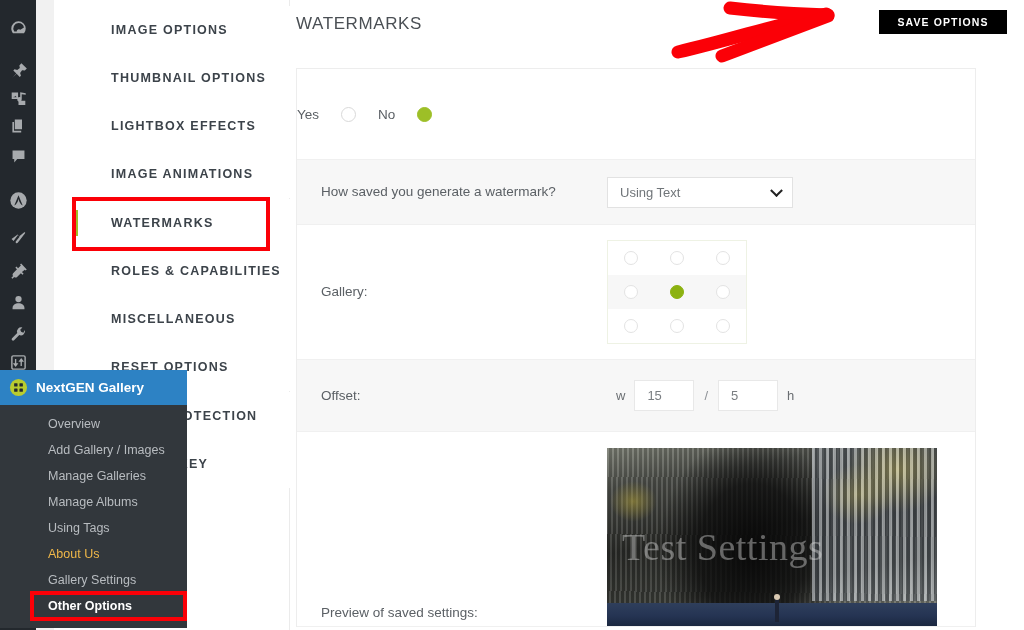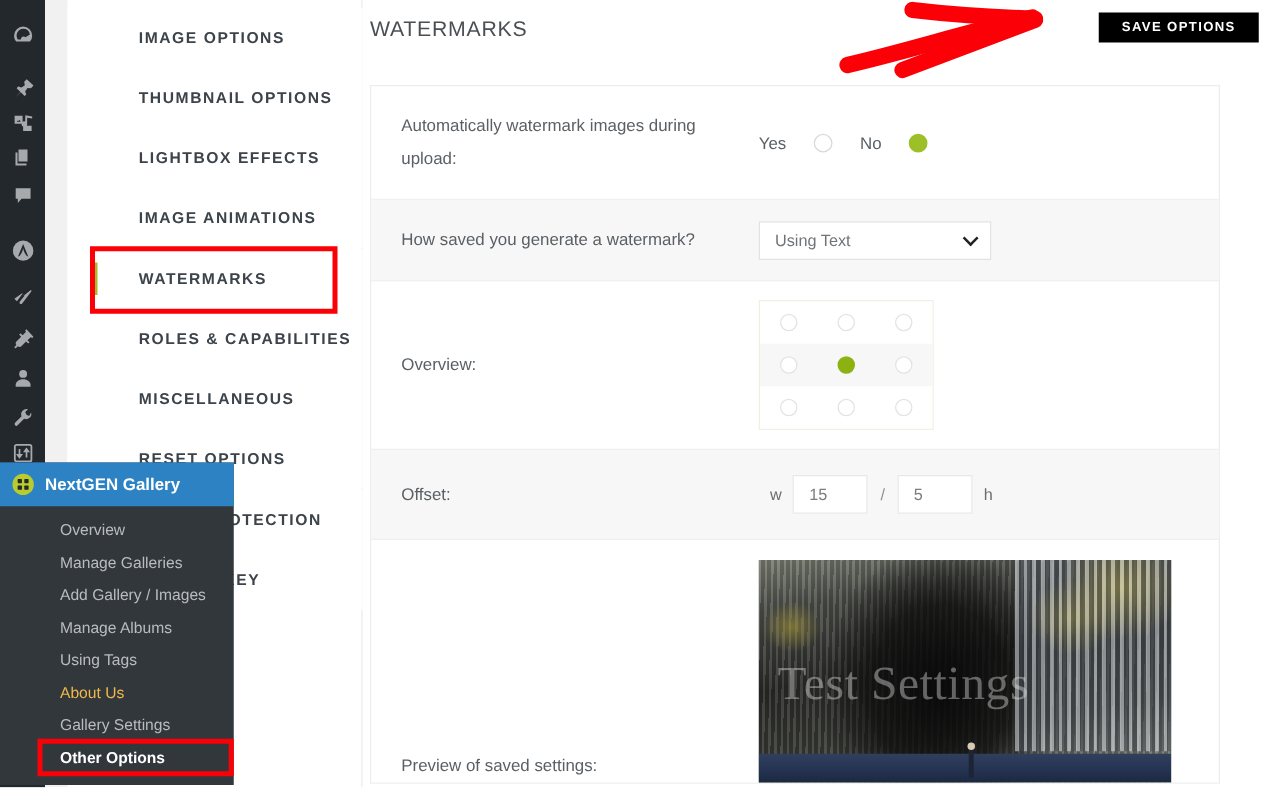--- a/index.html
+++ b/index.html
@@ -369,24 +369,24 @@
             </g>
           </svg>
       </span>
       <span>NextGEN Gallery</span>
     </div>
     <div id="flyout-list">
       <div class="flyout-item">
           <span>Overview</span>
         </div>
       <div class="flyout-item">
+          <span>Add Gallery / Images</span>
+        </div>
+      <div class="flyout-item">
           <span>Manage Galleries</span>
-        </div>
-      <div class="flyout-item">
-          <span>Add Gallery / Images</span>
         </div>
       <div class="flyout-item">
           <span>Manage Albums</span>
         </div>
       <div class="flyout-item">
           <span>Using Tags</span>
         </div>
       <div class="flyout-item accent">
           <span>About Us</span>
         </div>
@@ -405,21 +405,20 @@
 
     <div id="page-title">WATERMARKS</div>
 
     <div id="save-btn">
       <span>SAVE OPTIONS</span>
     </div>
 
     <div id="form-panel">
 
       <div class="frow" style="height:91px;">
-        <div class="flabel">Automatically watermark images during upload:</div>
         <div class="fctrl">
           <div class="yn">
             <span>Yes</span>
             <span class="radio"></span>
             <span>No</span>
             <span class="radio on"></span>
           </div>
         </div>
       </div>
 
@@ -427,21 +426,21 @@
         <div class="flabel">How saved you generate a watermark?</div>
         <div class="fctrl">
           <div class="sel">
             <span>Using Text</span>
             <span class="chev"></span>
           </div>
         </div>
       </div>
 
       <div class="frow" style="height:135px;">
-        <div class="flabel">Overview:</div>
+        <div class="flabel">Gallery:</div>
         <div class="fctrl">
           <div class="posgrid">
             <div class="posrow">
               <div class="poscell">
                   <span class="pdot"></span>
                 </div>
               <div class="poscell">
                   <span class="pdot"></span>
                 </div>
               <div class="poscell">

